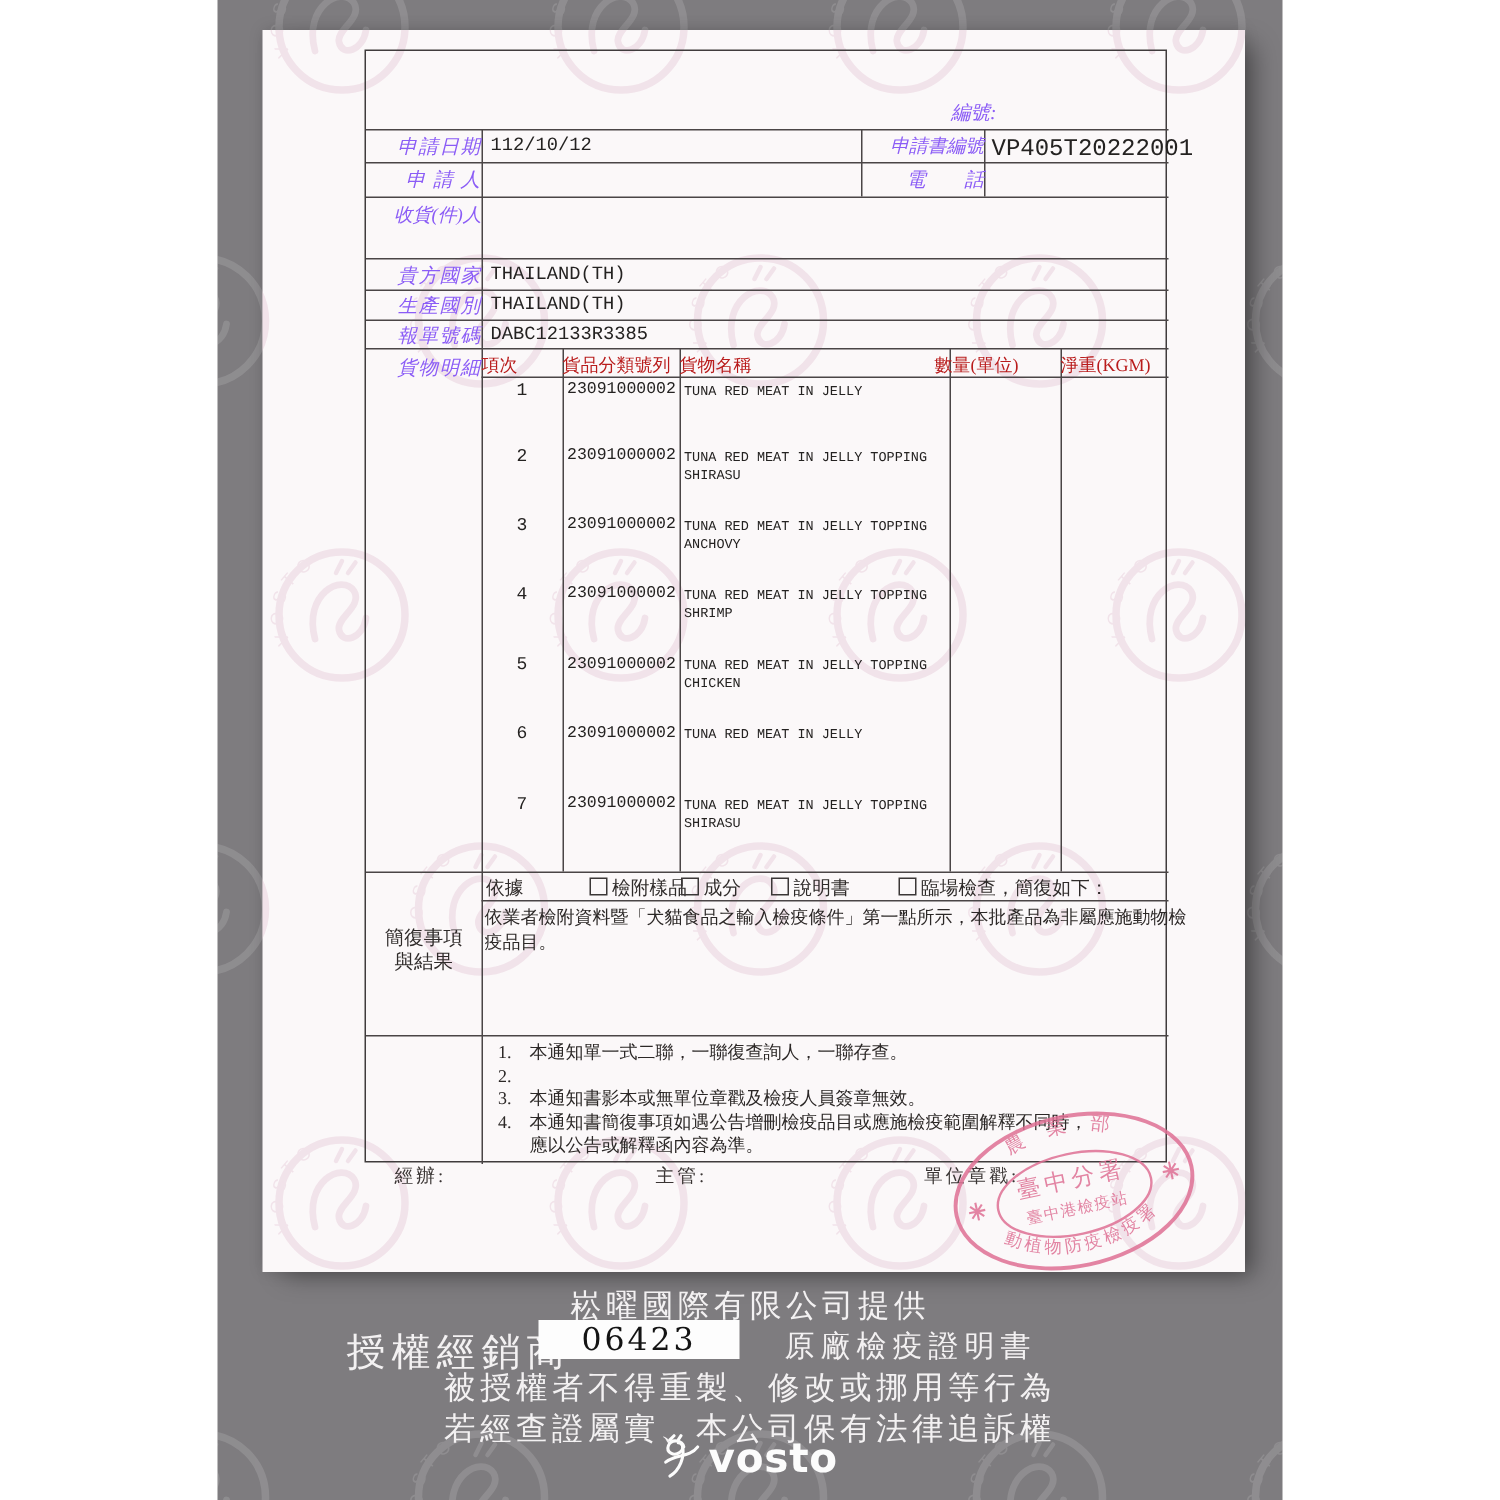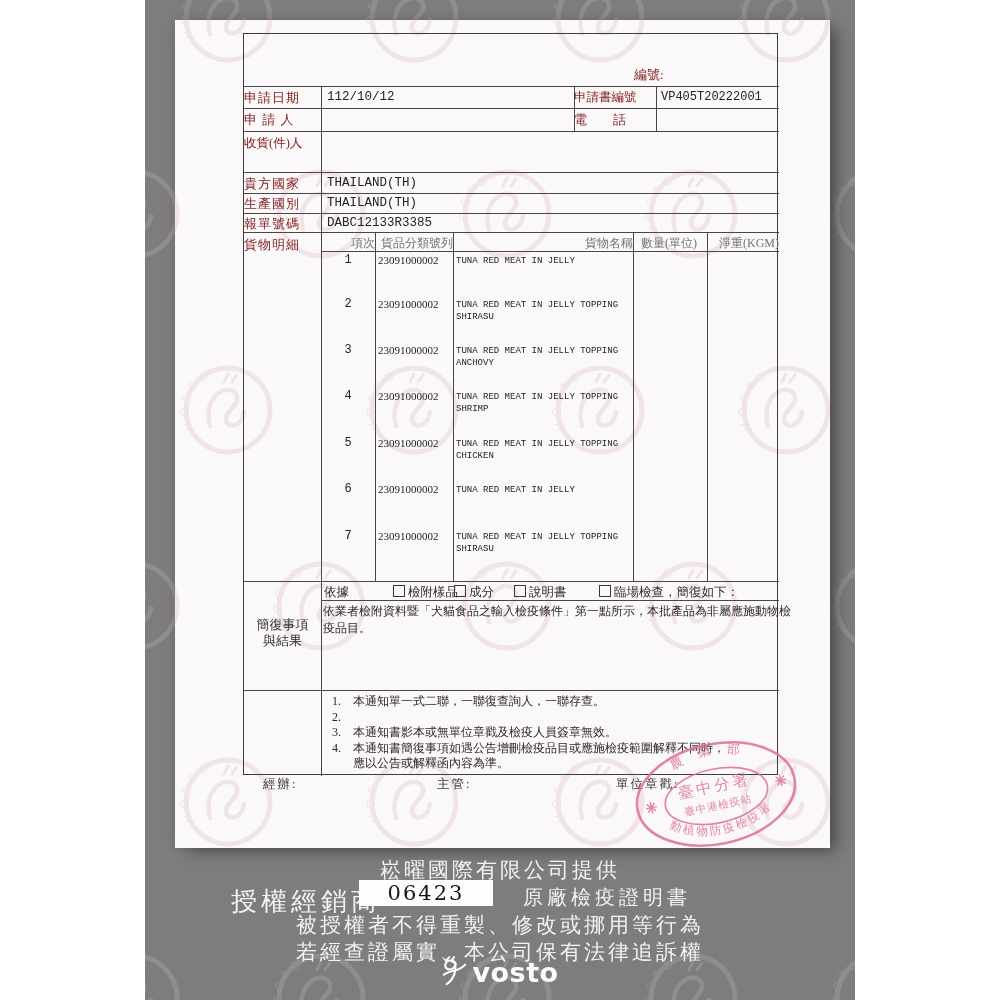--- a/index.html
+++ b/index.html
@@ -12,29 +12,29 @@
   .wm-layer{position:absolute;left:0;top:0;width:100%;height:100%;pointer-events:none;}
   
   .paper{position:absolute;left:30px;top:20px;width:655px;height:828px;
          background:#fbf8f9;box-shadow:10px 6px 16px -4px rgba(0,0,0,.38),0 0 10px rgba(0,0,0,.15);}
   .doc{position:absolute;left:0;top:0;width:100%;height:100%;z-index:3;}
   
   .tbl{position:absolute;left:68px;top:13px;width:535px;height:742px;
        border:1.8px solid #403c3d;box-sizing:border-box;}
   .lh{position:absolute;height:1.4px;background:#4a4546;}
   .lv{position:absolute;width:1.4px;background:#4a4546;}
-  .lbl{position:absolute;font-size:13px;color:#7f1d1d;text-align:left;letter-spacing:1px;}
+  .lbl{position:absolute;font-size:13px;color:#8b5cf6;text-align:right;letter-spacing:1px;font-style:italic;}
   .val{position:absolute;font-family:"Liberation Mono","DejaVu Sans Mono",monospace;
        font-size:12.5px;color:#242221;white-space:pre;}
   .title{position:absolute;left:0;right:0;top:5px;text-align:center;font-size:16.5px;
          letter-spacing:1.5px;color:#262322;}
-  .ghead{position:absolute;font-size:12px;color:#737373;text-align:right;}
+  .ghead{position:absolute;font-size:12px;color:#b91c1c;text-align:left;}
   .itemno{position:absolute;left:77px;width:54px;text-align:center;
           font-family:"Liberation Mono","DejaVu Sans Mono",monospace;font-size:12px;color:#242221;}
-  .itemcode{position:absolute;left:134px;font-family:Liberation Serif, serif;
+  .itemcode{position:absolute;left:134px;font-family:Liberation Mono, monospace;
             font-size:11px;color:#242221;}
   .itemname{position:absolute;left:212px;width:172px;font-family:"Liberation Mono","DejaVu Sans Mono",monospace;
             font-size:9px;line-height:12px;color:#242221;}
   .cb{display:inline-block;width:10px;height:10px;border:1.3px solid #3b3737;
       vertical-align:-1px;margin-right:3px;background:transparent;}
   .cbitem{position:absolute;top:550px;font-size:12.5px;color:#2f2b2a;white-space:nowrap;}
   .note{display:flex;margin-left:88px;font-size:12px;line-height:15.5px;color:#2c2827;}
   .note .num{width:21px;flex:none;}
   .note .ntext{width:378px;}
   .signoff{position:absolute;font-size:12.5px;letter-spacing:2px;color:#3a3534;}
@@ -411,21 +411,21 @@
         <div class="lv" style="left:131px;top:198px;height:349px;"></div>
         <div class="lv" style="left:209px;top:198px;height:349px;"></div>
         <div class="lv" style="left:389px;top:198px;height:349px;"></div>
         <div class="lv" style="left:463px;top:198px;height:349px;"></div>
 
         <div class="lbl" style="left:390px;top:32px;letter-spacing:0;">編號:</div>
 
         <div class="lbl" style="left:0;top:55px;width:77px;">申請日期</div>
         <div class="val" style="left:83px;top:56px;">112/10/12</div>
         <div class="lbl" style="left:330px;top:55px;width:82px;font-size:12.5px;letter-spacing:0;">申請書編號</div>
-        <div class="val" style="left:417px;top:56px;font-size:12px;">VP405T20222001</div>
+        <div class="val" style="left:417px;top:56px;font-size:16px;">VP405T20222001</div>
 
         <div class="lbl" style="left:0;top:77px;width:77px;">申 請 人</div>
         <div class="val" style="left:83px;top:78px;"></div>
         <div class="lbl" style="left:330px;top:77px;width:82px;letter-spacing:0;">電　　話</div>
         <div class="val" style="left:417px;top:78px;"></div>
 
         <div class="lbl" style="left:0;top:101px;width:77px;font-size:12.5px;letter-spacing:0;">收貨(件)人</div>
         <div class="val" style="left:83px;top:101px;"></div>
 
         <div class="lbl" style="left:0;top:141px;width:77px;">貴方國家</div>

